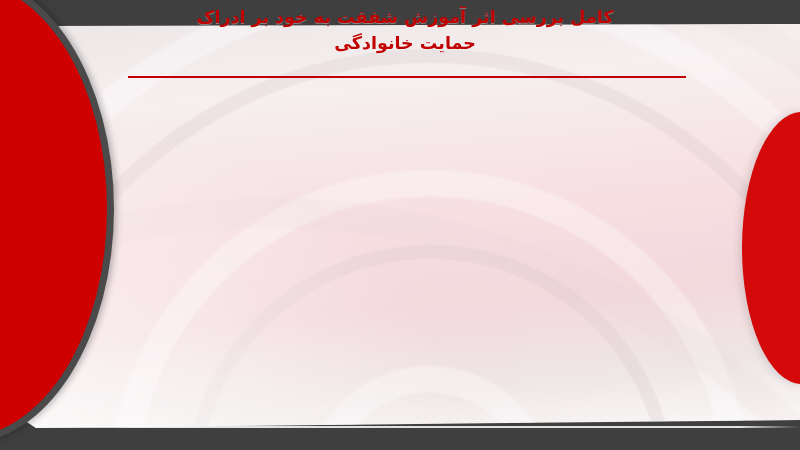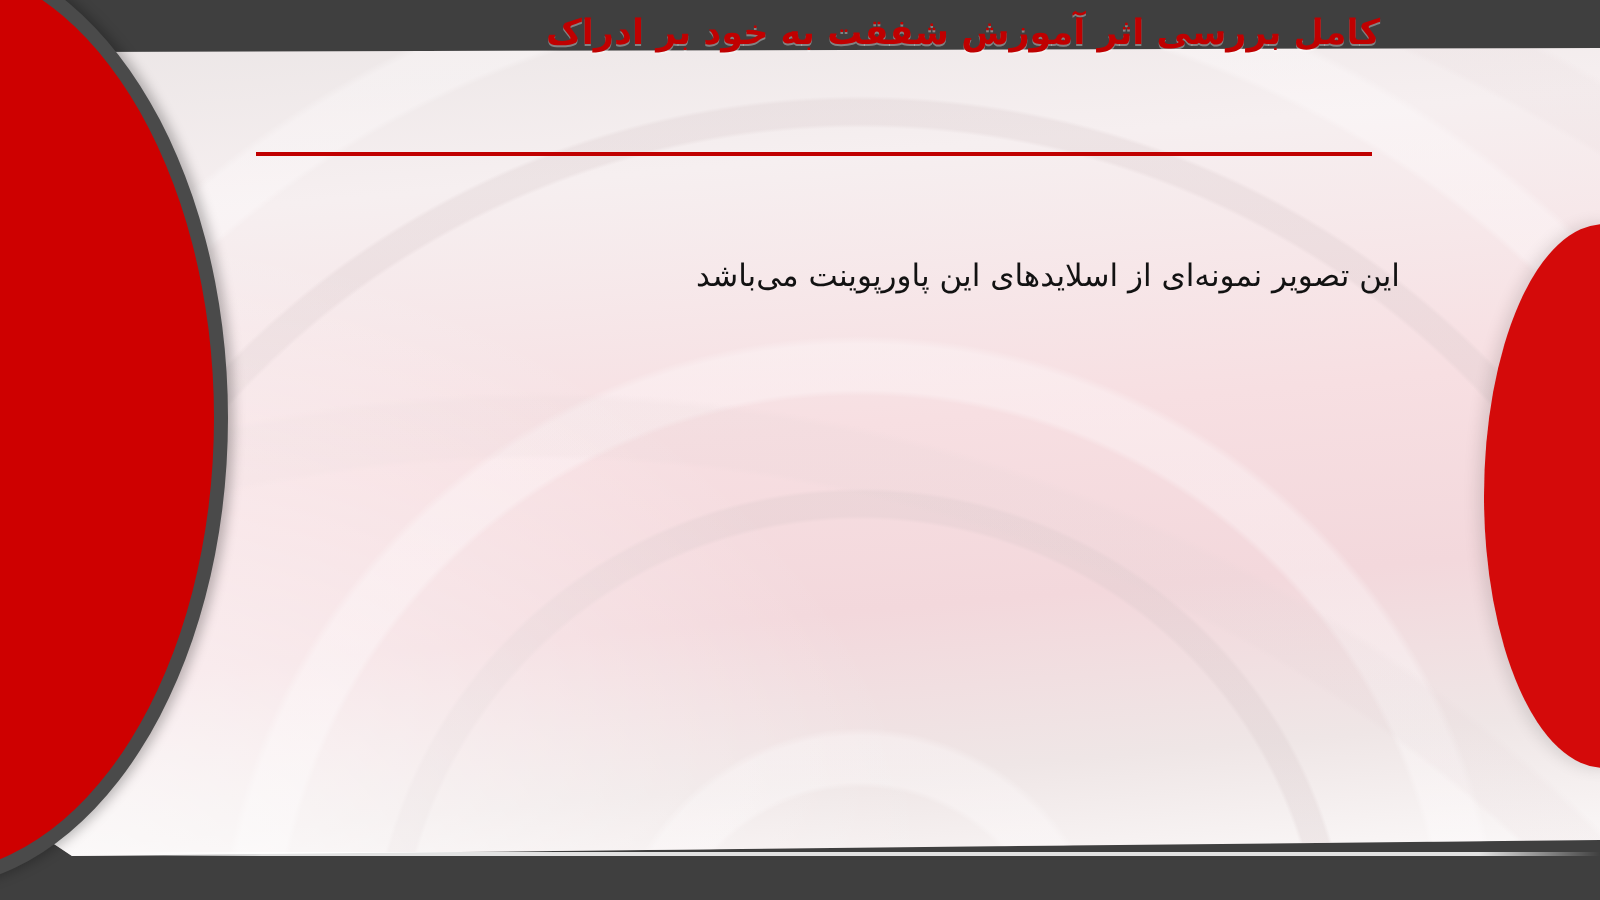--- a/index.html
+++ b/index.html
@@ -118,20 +118,21 @@
     background: #d40a0a;
     box-shadow: -3px 0 8px rgba(0,0,0,.12);
   }
 
   
   .title-block {
     position: absolute;
     left: 120px;
     top: 4px;
     width: 570px;
+    text-align: center;
     color: #c00000;
     font-size: 17.5px;
     line-height: 26px;
     font-weight: 700;
     direction: rtl;
     text-shadow: 0 1px 0 rgba(255,255,255,.35);
   }
   .title-line { display: block; white-space: nowrap; }
 
   .title-rule {
@@ -178,21 +179,21 @@
     <div class="arcs"></div>
     <div class="arcs2"></div>
     <div class="sheen"></div>
   </div>
 
   <div class="ellipse-left"></div>
   <div class="ellipse-right"></div>
 
   <div class="title-block">
     <span class="title-line">کامل بررسی اثر آموزش شفقت به خود بر ادراک</span>
+    <span class="title-line">حمایت خانوادگی</span>
   </div>
   <div class="title-rule"></div>
 
   <div class="body-block">
-    <span class="body-line">این تصویر نمونه‌ای از اسلایدهای این پاورپوینت می‌باشد</span>
   </div>
 
   <div class="bottom-sheen"></div>
 </div>
 
 </body></html>

